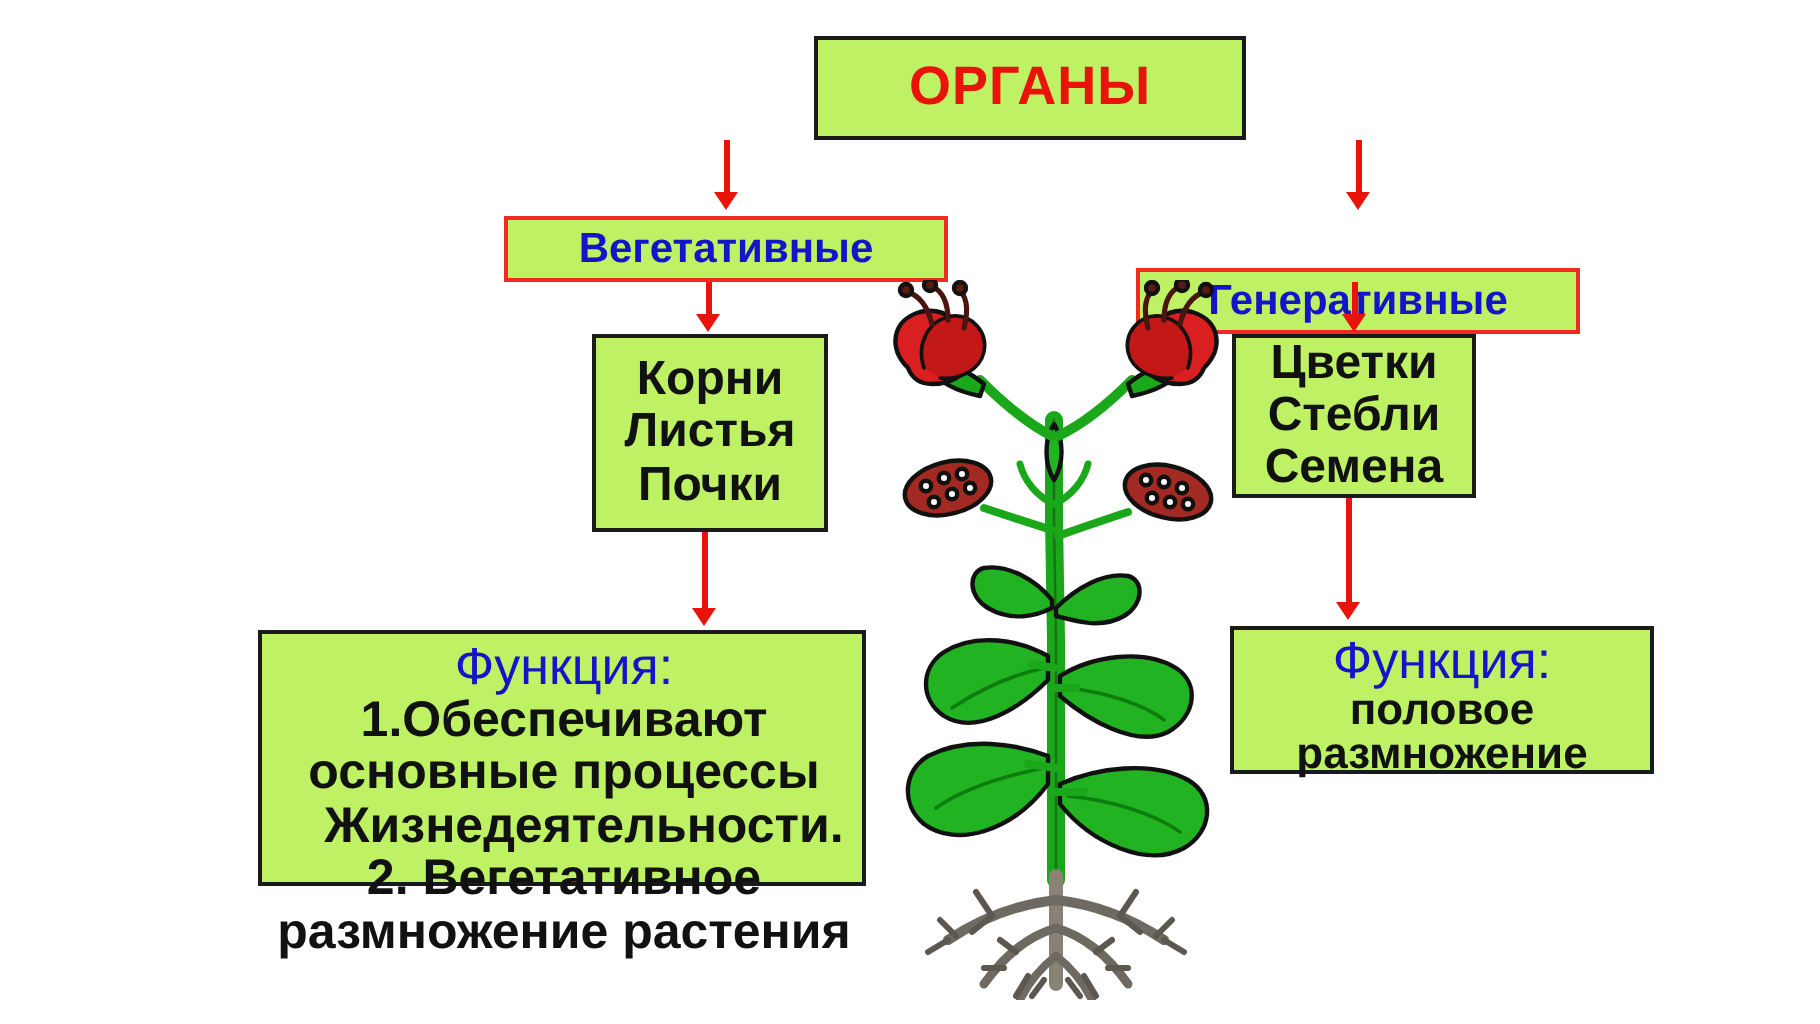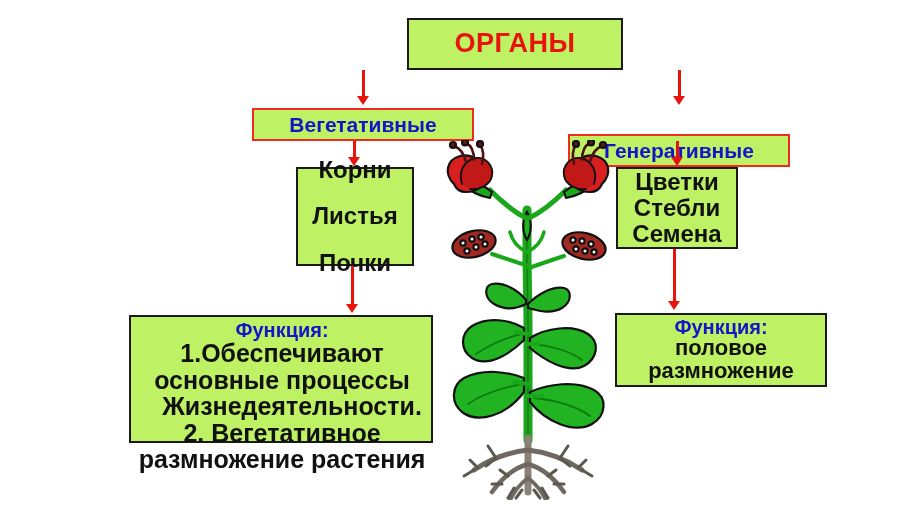--- a/index.html
+++ b/index.html
@@ -22,26 +22,26 @@
 
   
   .cat{border:2px solid #ef2a21;}
   .cat .txt{color:#1414c8;font-size:21px;font-weight:bold;}
   #cat-veg{left:252px;top:108px;width:222px;height:33px;}
   #cat-gen{left:568px;top:108px;width:222px;height:33px;margin-top:26px;}
 
   
   .listbox{border:2px solid #1a1a1a;}
   .listbox .txt{color:#111;font-size:24px;font-weight:bold;line-height:1.09;}
-  #list-veg{left:296px;top:167px;width:118px;height:99px;gap:20px;}
+  #list-veg{left:296px;top:167px;width:118px;height:99px;}
   #list-gen{left:616px;top:167px;width:122px;height:82px;}
 
   
   .fnbox{border:2px solid #1a1a1a;align-items:stretch;justify-content:flex-start;}
-  .fn-title{color:#1414c8;font-size:20px;font-weight:bold;text-align:center;width:100%;}
+  .fn-title{color:#1414c8;font-size:26px;font-weight:normal;text-align:center;width:100%;}
   .fn-body{color:#111;font-weight:bold;text-align:left;}
 
   #fn-left{left:129px;top:315px;width:304px;height:128px;padding:3px 4px 0 6px;}
   #fn-left .fn-body{font-size:25px;line-height:1.06;text-align:center;}
 
   #fn-right{left:615px;top:313px;width:212px;height:74px;padding:2px 0 0 0;
             align-items:center;justify-content:flex-start;}
   #fn-right .fn-body{font-size:22px;line-height:1.03;text-align:center;width:100%;}
   .vline{position:absolute;background:#e8140c;width:3px;}
   .arrowhead{position:absolute;width:0;height:0;

